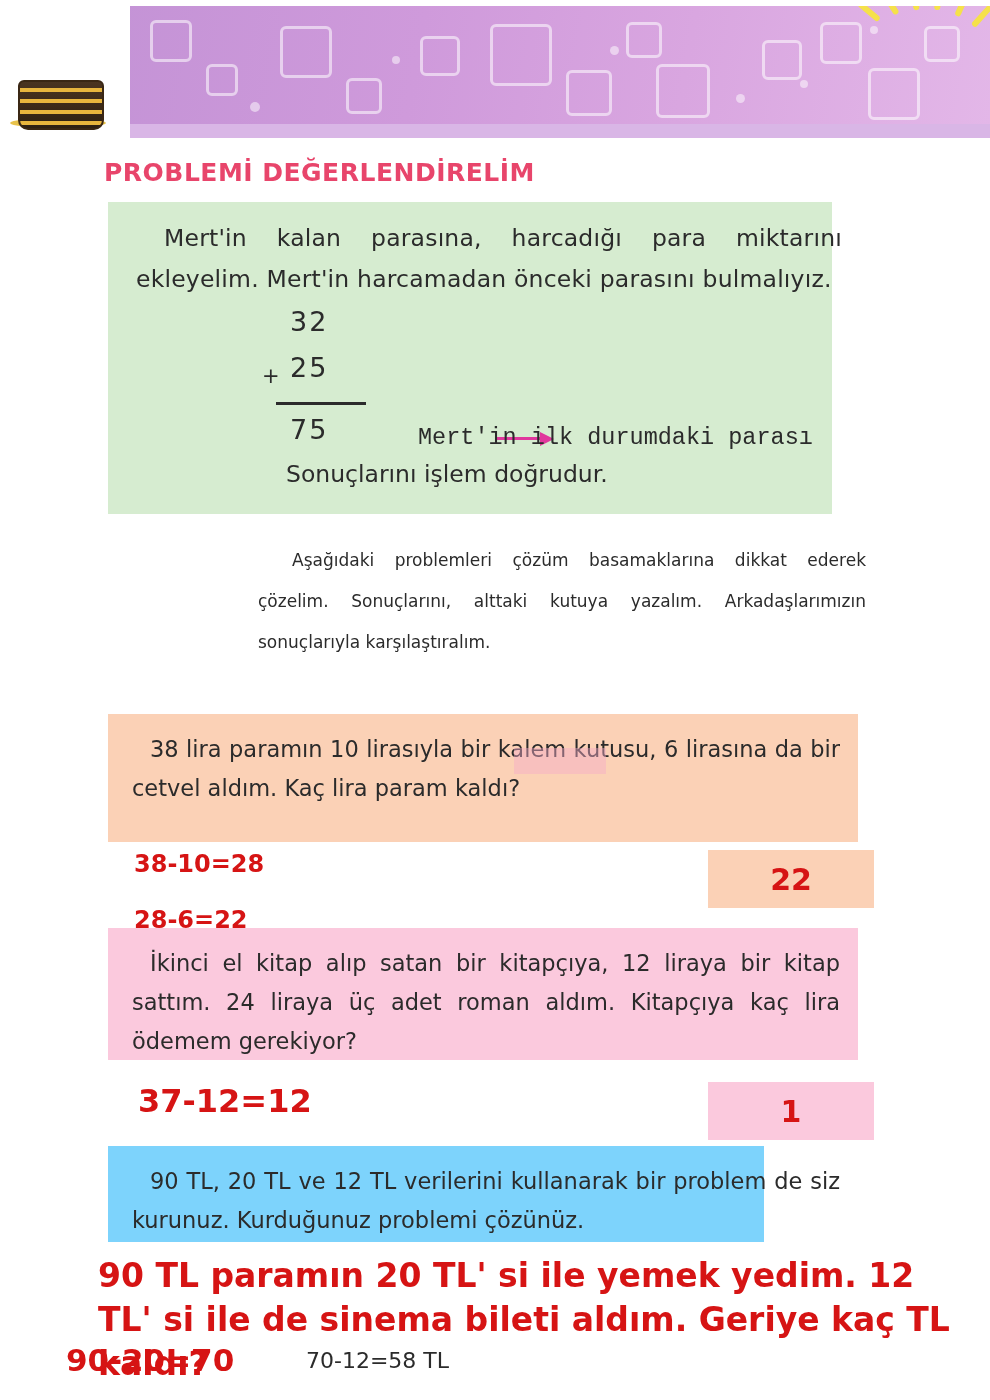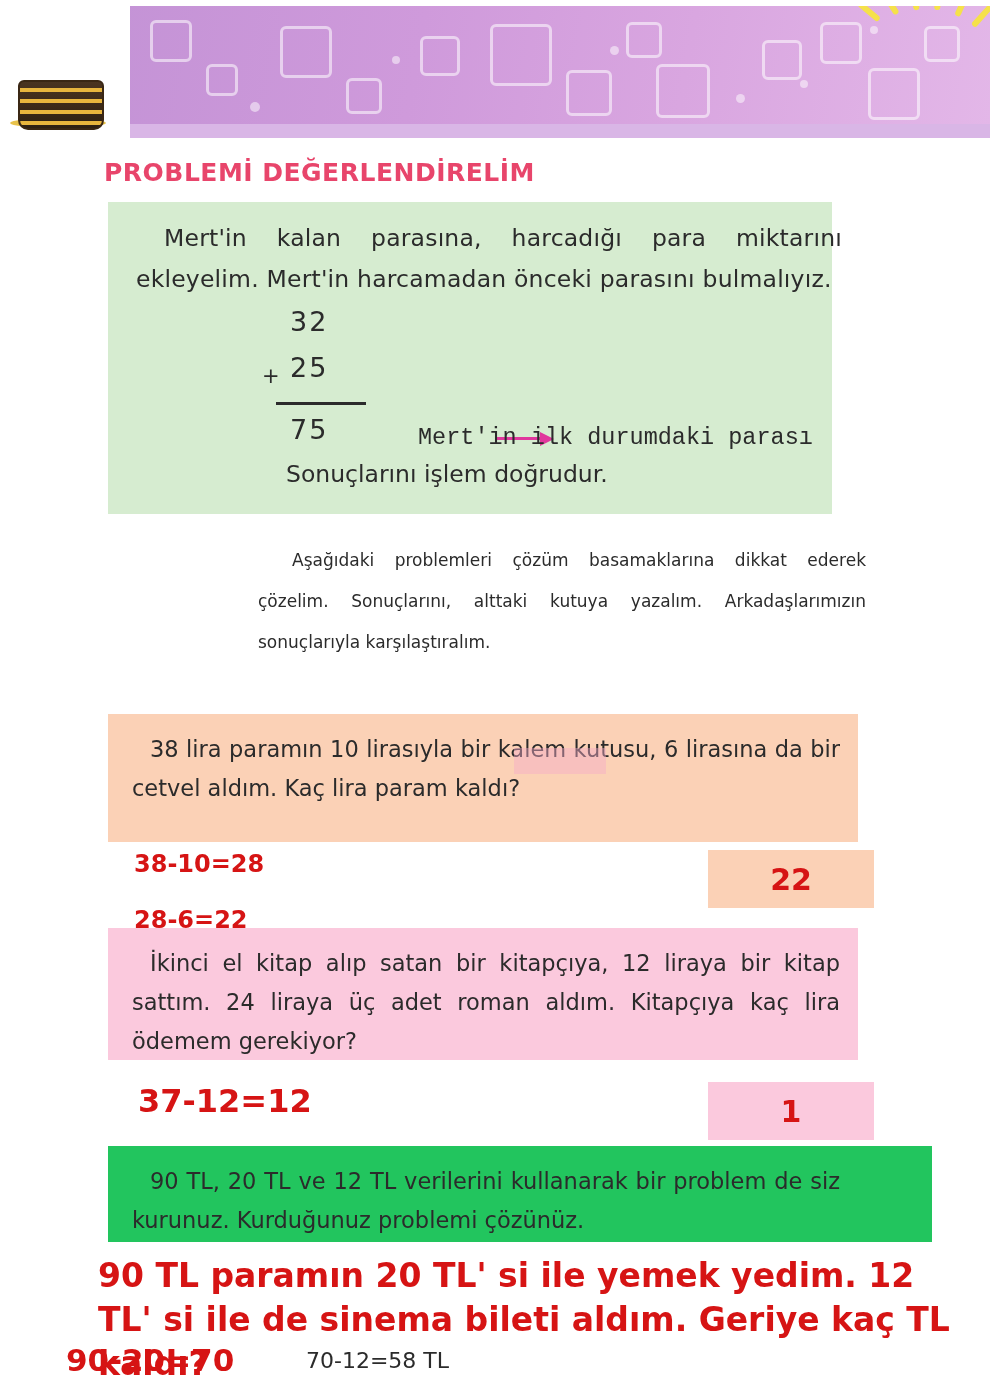--- a/index.html
+++ b/index.html
@@ -245,23 +245,23 @@
   .pink-box {
     left: 108px;
     top: 922px;
     width: 750px;
     height: 132px;
     background: #fbc9dd;
   }
   .blue-box {
     left: 108px;
     top: 1140px;
-    width: 824px;
+    width: 656px;
     height: 96px;
-    background: #22c55e;
+    background: #7dd3fc;
   }
   .prob-text {
     position: absolute;
     left: 24px;
     top: 16px;
     width: 708px;
     font-family: "DejaVu Sans", sans-serif;
     font-size: 22.5px;
     color: #2b2b2b;
     line-height: 39px;

